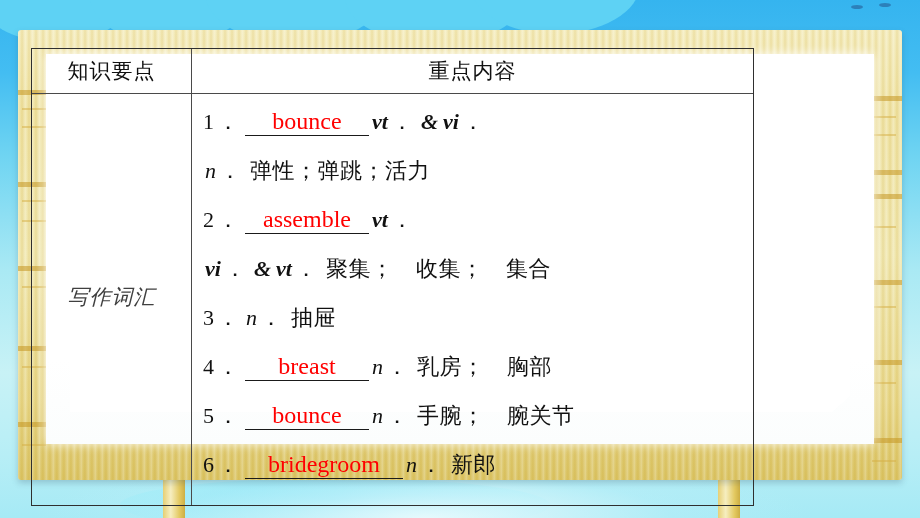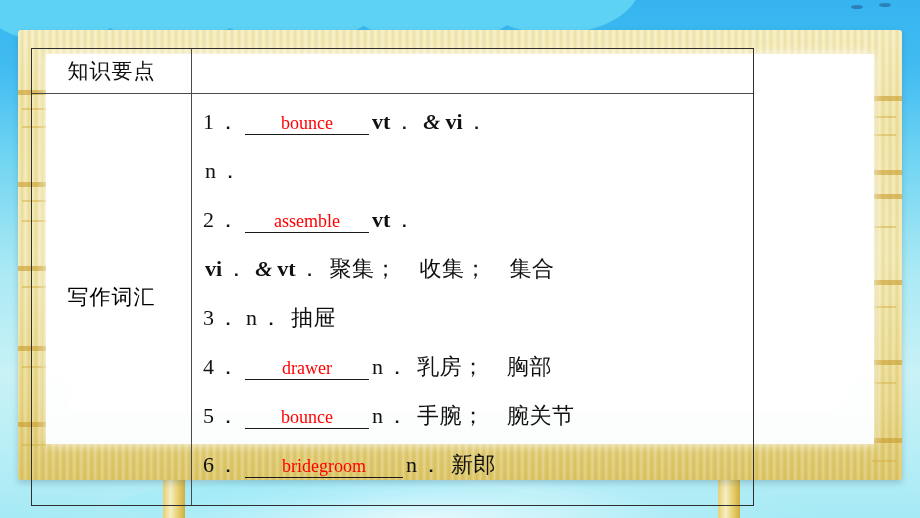--- a/index.html
+++ b/index.html
@@ -87,21 +87,21 @@
   .th-left,.th-right{
     position:absolute;top:0;height:44px;display:flex;align-items:center;justify-content:center;
     font-size:21px;color:#111;letter-spacing:1px;
   }
   .th-left{left:0;width:159px;}
   .th-right{left:160px;right:0;}
 
   .cat-cell{
     position:absolute;left:0;width:159px;top:44px;bottom:4px;
     display:flex;align-items:center;justify-content:center;
-    font-size:21px;color:#000000;letter-spacing:1px;
+    font-size:21px;color:#404040;letter-spacing:1px;font-style:italic;
   }
 
   .content-cell{
     position:absolute;left:160px;right:0;top:44px;bottom:0;
     padding:14px 0 0 11px;
     box-sizing:border-box;
   }
   .ln{
     display:flex;align-items:baseline;
     height:49px;
@@ -109,27 +109,27 @@
   }
   .num{font-family:"Liberation Serif",serif;margin-right:2px;}
   .dot{margin:0 5px 0 1px;}
   .blank{
     display:inline-block;
     min-width:118px;
     text-align:center;
     color:#ff0000;
     border-bottom:1.4px solid #1a1a1a;
     font-family:"Liberation Serif",serif;
-    font-size:18px;
+    font-size:24px;
     line-height:1.05;
     padding:0 3px 1px 3px;
     margin:0 1px;
   }
   .blank.wide{min-width:152px;}
-  .pos{font-family:"Liberation Serif",serif;font-weight:700;margin:0 2px;}
+  .pos{font-style:italic;font-family:"Liberation Serif",serif;font-weight:700;margin:0 2px;}
   .pos.plain{font-weight:400;}
   .zh{font-family:"Liberation Sans",sans-serif;margin-left:4px;letter-spacing:.5px;}
   .amp{font-weight:700;font-style:italic;margin:0 3px;}
 </style>
 </head>
 <body>
 
 <div id="stage">
 
   <div class="sky"></div>
@@ -185,39 +185,41 @@
         <div class="inner-bevel"></div>
       </div>
     </div>
   </div>
 
   <div class="tbl">
     <div class="vline"></div>
     <div class="hline"></div>
 
     <div class="th-left">知识要点</div>
+    <div class="th-right">重点内容</div>
 
     <div class="cat-cell">写作词汇</div>
 
     <div class="content-cell">
 
       <div class="ln">
         <span class="num">1</span>
         <span class="dot">．</span>
         <span class="blank">bounce</span>
         <span class="pos">vt</span>
         <span class="dot">．</span>
         <span class="amp">&amp;</span>
         <span class="pos">vi</span>
         <span class="dot">．</span>
       </div>
 
       <div class="ln">
         <span class="pos plain">n</span>
         <span class="dot">．</span>
+        <span class="zh">弹性；弹跳；活力</span>
       </div>
 
       <div class="ln">
         <span class="num">2</span>
         <span class="dot">．</span>
         <span class="blank">assemble</span>
         <span class="pos">vt</span>
         <span class="dot">．</span>
       </div>
 
@@ -234,21 +236,21 @@
         <span class="num">3</span>
         <span class="dot">．</span>
         <span class="pos plain">n</span>
         <span class="dot">．</span>
         <span class="zh">抽屉</span>
       </div>
 
       <div class="ln">
         <span class="num">4</span>
         <span class="dot">．</span>
-        <span class="blank">drawer</span>
+        <span class="blank">breast</span>
         <span class="pos plain">n</span>
         <span class="dot">．</span>
         <span class="zh">乳房；　胸部</span>
       </div>
 
       <div class="ln">
         <span class="num">5</span>
         <span class="dot">．</span>
         <span class="blank">bounce</span>
         <span class="pos plain">n</span>

